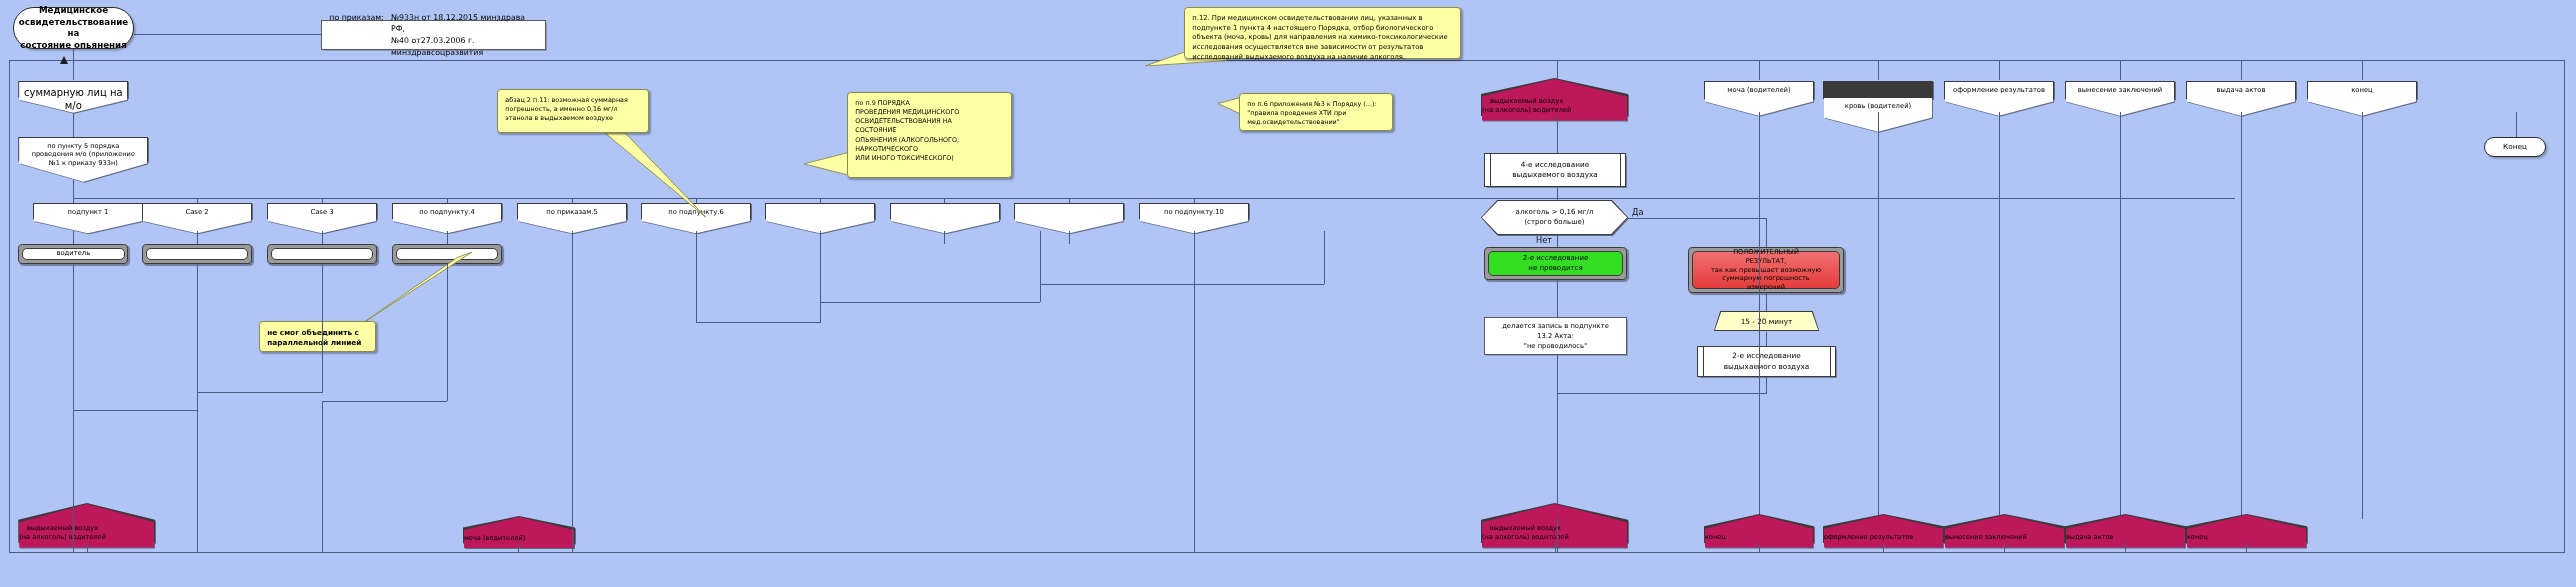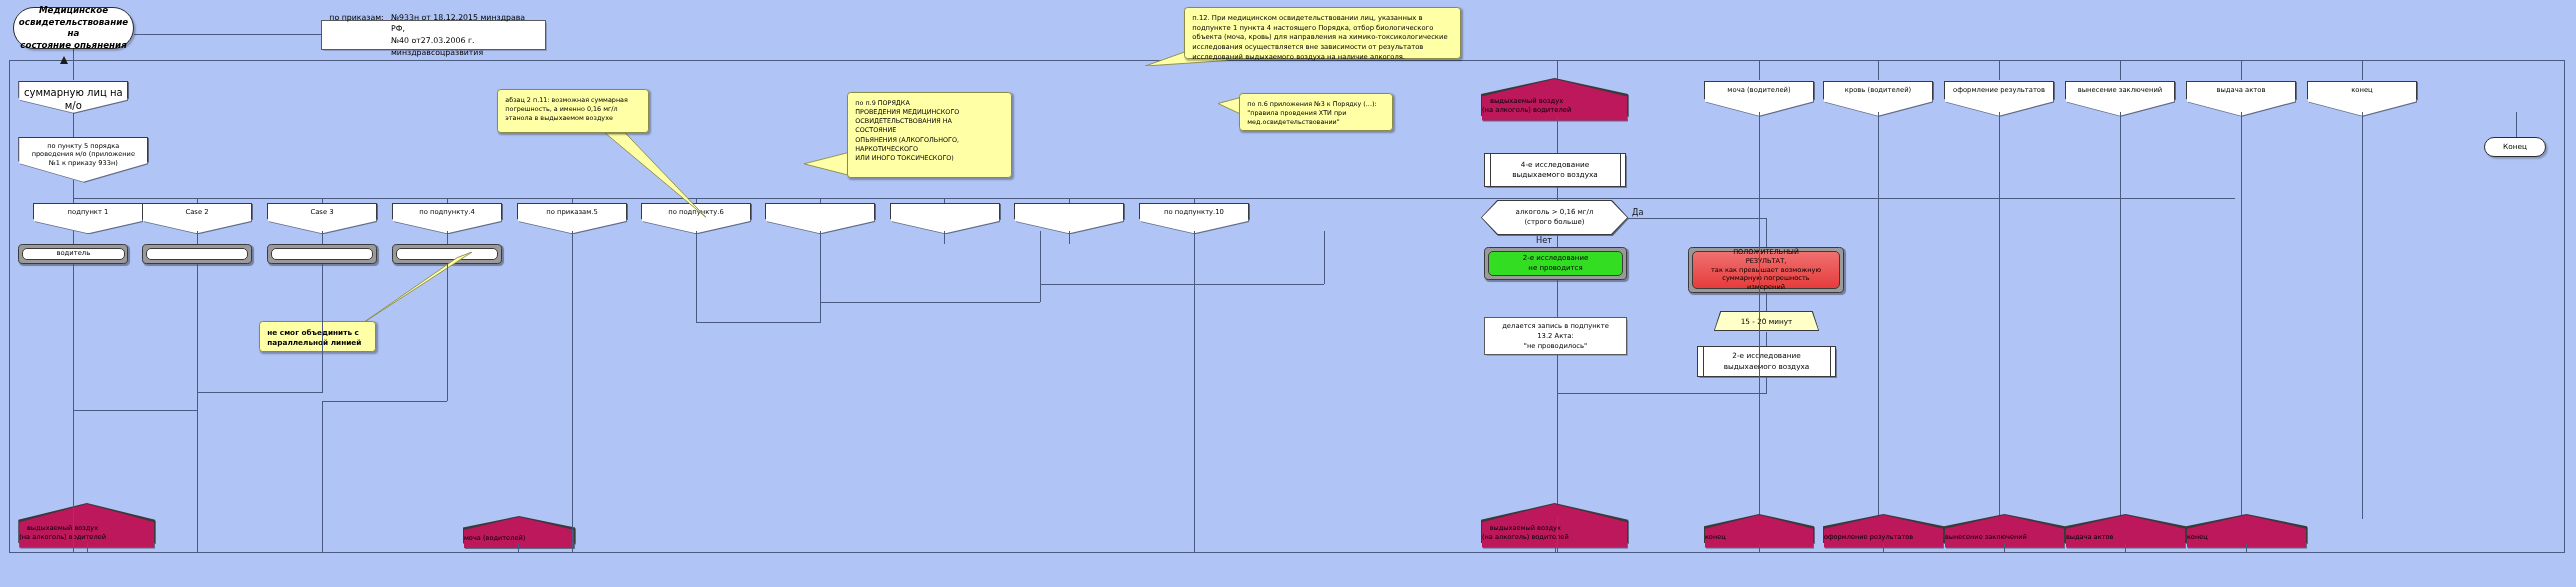--- a/index.html
+++ b/index.html
@@ -136,21 +136,21 @@
   <div class="ln lnv" style="left:9.2px;top:60px;height:492px;"></div>
   <div class="ln lnh" style="left:9.2px;top:552px;width:2556px;"></div>
   <div class="ln lnv" style="left:2564px;top:60px;height:492px;"></div>
 
   <div class="ln lnv" style="left:73px;top:110px;height:27.5px;"></div>
 
   <div class="ln lnv" style="left:73px;top:180px;height:18.3px;"></div>
 
   <div class="ln lnh" style="left:73px;top:198px;width:2162px;"></div>
 
-  <div class="n term" style="left:13px;top:7.3px;width:121px;height:42px;font-size:8.7px;font-style:italic;">
+  <div class="n term" style="left:13px;top:7.3px;width:121px;height:42px;font-size:8.7px;">
     <span style="white-space:pre-line;">Медицинское
 освидетельствование на
 состояние опьянения</span>
   </div>
 
   <div class="n rect" style="left:321px;top:20px;width:225px;height:30px;font-size:7.8px;padding:0 7.3px;">
     <div style="display:flex;gap:7.3px;align-items:flex-start;width:100%;">
       <span style="white-space:nowrap;">по приказам:</span>
       <span style="text-align:left;">
         <span style="display:block;">№933н от 18.12.2015 минздрава РФ,</span>
@@ -438,21 +438,21 @@
     <div class="pentd" style="width:100%;height:100%;font-size:6.8px;padding-top:4.6px;">
       <span style="white-space:pre-line;">моча (водителей)</span>
           </div>
         </div>
       </div>
       <div class="ln lnv" style="left: 1759px; top: 112px; height: 407px;"></div>
       <div class="ln lnv" style="left: 1878px; top: 60px; height: 20px;"></div>
       <div class="pentd-w" style="left: 1823px; top: 81px; width: 110px; height: 31px;">
         <div class="pentd-b"></div>
         <div class="pentd-f">
-    <div class="pentd" style="width:100%;height:100%;font-size:6.8px;padding-top:4.6px;">
+    <div class="pentd" style="width:100%;height:100%;font-size:6.8px;padding-top:4.6px;margin-top:16px;">
       <span style="white-space:pre-line;">кровь (водителей)</span>
           </div>
         </div>
       </div>
       <div class="ln lnv" style="left: 1878px; top: 112px; height: 407px;"></div>
       <div class="ln lnv" style="left: 1999px; top: 60px; height: 20px;"></div>
       <div class="pentd-w" style="left: 1944px; top: 81px; width: 110px; height: 31px;">
         <div class="pentd-b"></div>
         <div class="pentd-f">
     <div class="pentd" style="width:100%;height:100%;font-size:6.8px;padding-top:4.6px;">

